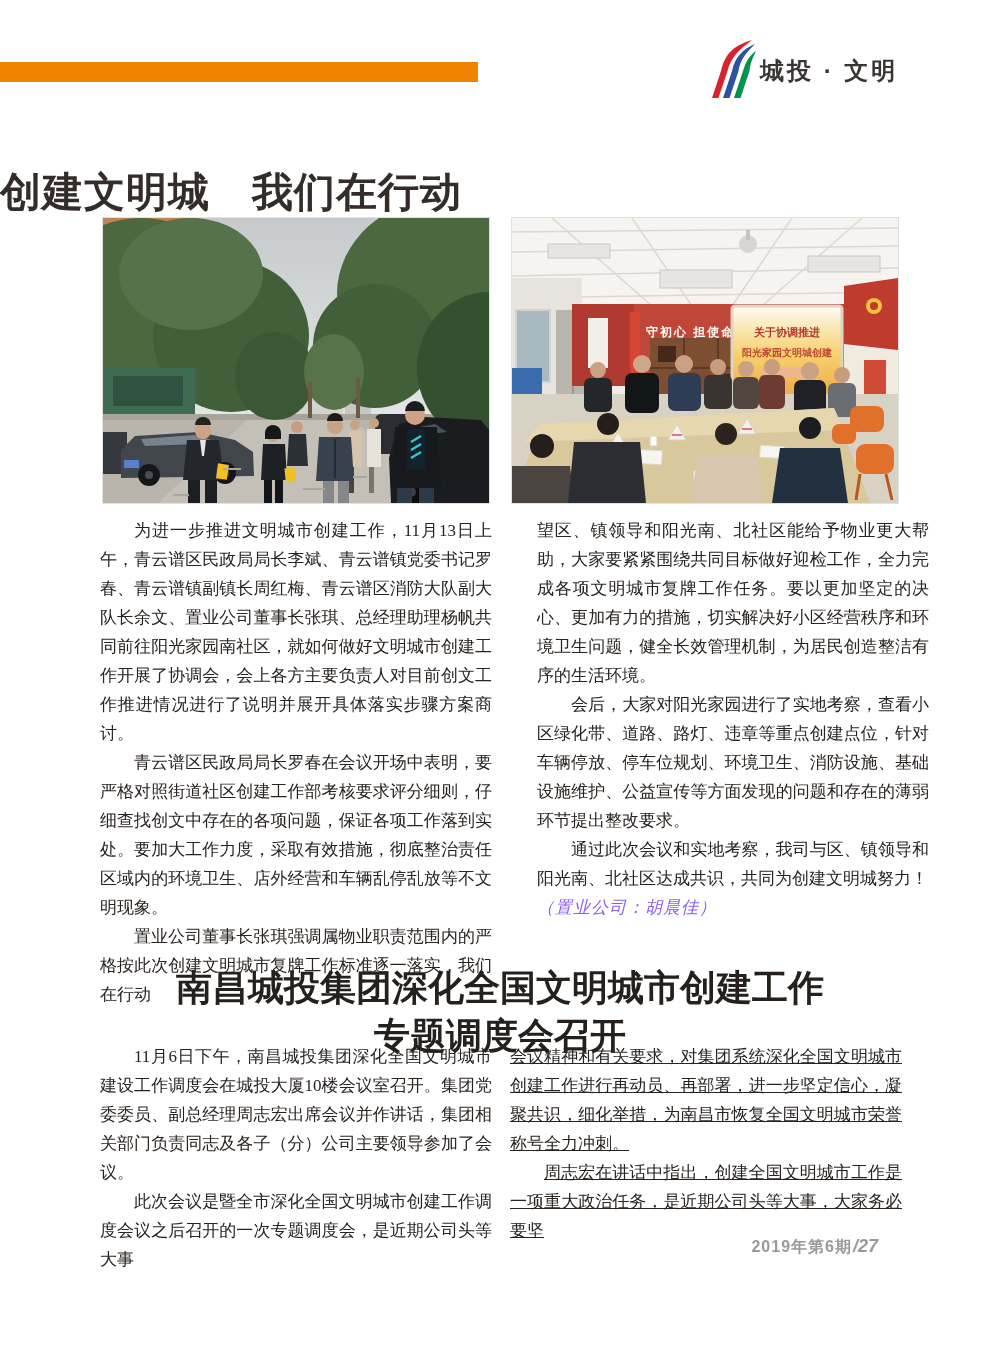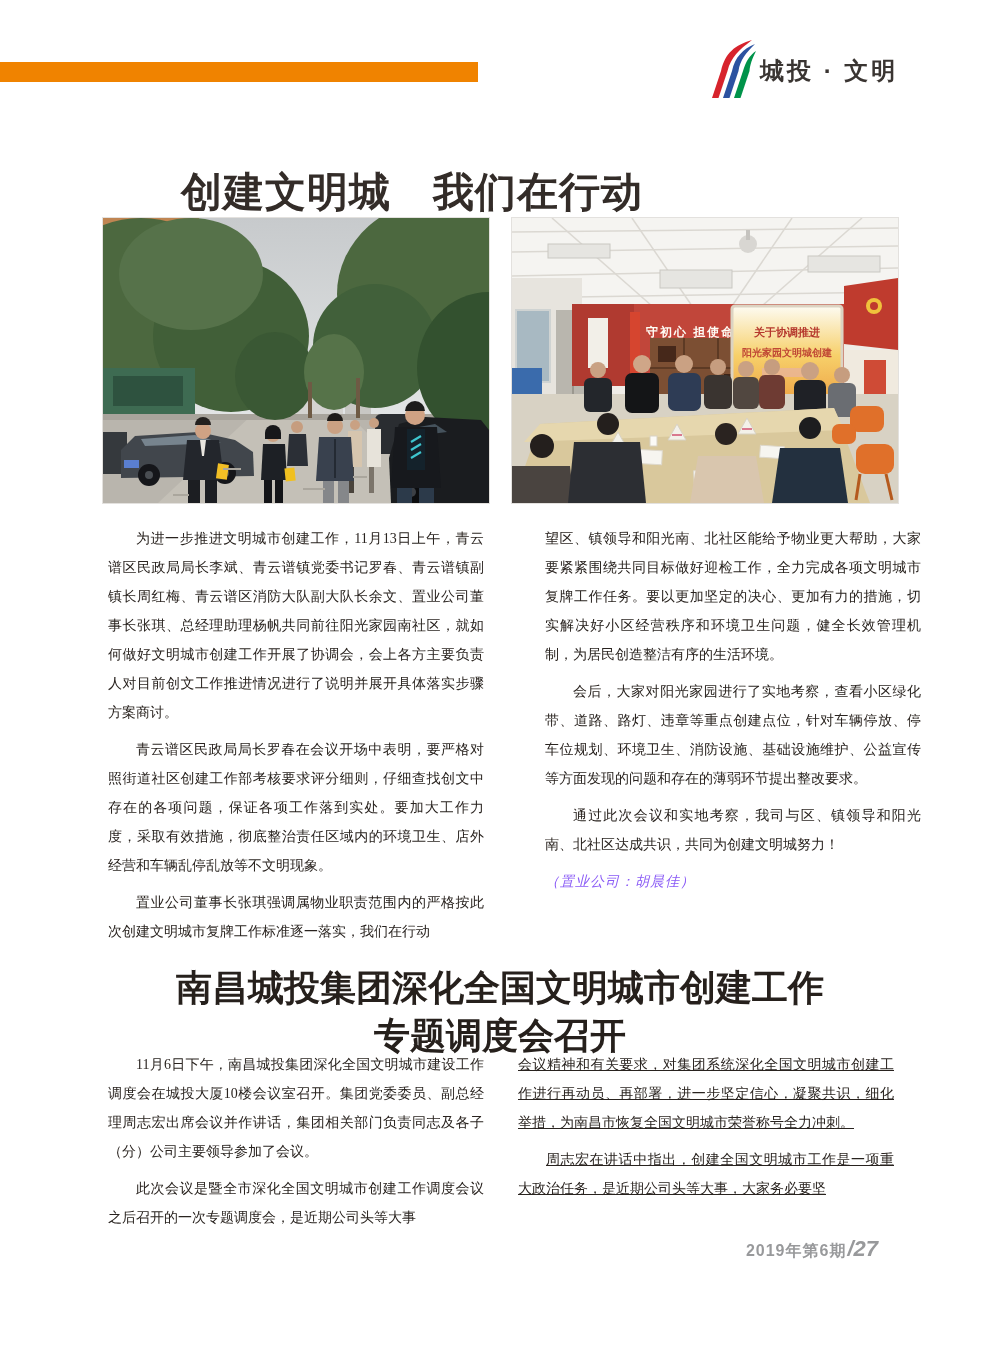--- a/index.html
+++ b/index.html
@@ -11,57 +11,57 @@
   
   .mast-bar{position:absolute;left:0;top:62px;width:478px;height:20px;}
   .mast-logo{position:absolute;left:704px;top:40px;width:52px;height:58px;}
   .mast-brand{
     position:absolute;left:760px;top:55px;width:230px;
     font-family:"Liberation Sans","DejaVu Sans",sans-serif;
     font-weight:bold;font-size:24px;letter-spacing:3px;color:#3a3532;
   }
   
   .title1{
-    position:absolute;left:0;top:138px;width:824px;text-align:center;
+    position:absolute;left:0;top:138px;width:824px;
     font-family:Liberation Serif, serif;
     font-weight:900;font-size:41px;color:#332c28;letter-spacing:1px;
   }
   .title2{
     position:absolute;left:0;top:934px;width:1000px;text-align:center;
     font-family:"Liberation Sans","DejaVu Sans",sans-serif;
     font-weight:900;font-size:36px;line-height:48px;color:#26201c;
   }
   
   .photo{position:absolute;top:218px;width:386px;height:285px;outline:1px solid #e3e1de;background:#737373;}
   .photo svg{display:block;width:100%;height:100%;}
   .photo-left{left:103px;}
   .photo-right{left:512px;}
   
   .col{position:absolute;width:392px;color:#29231f;}
   .col p{
-    margin:8px;font-size:14px;line-height:29px;text-align:justify;
+    margin:0;font-size:17px;line-height:29px;text-align:justify;
     text-indent:2em;font-family:"Liberation Serif","DejaVu Serif",serif;
   }
   .col p.cont{text-indent:0;}
   .a1-left {left:100px;top:516px;}
   .a1-right{left:537px;top:516px;}
   .a2-left {left:100px;top:1042px;}
   .a2-right{left:510px;top:1042px;text-decoration:underline;}
   .byline{
     margin-top:0;text-align:right;text-indent:0 !important;
     font-style:italic;color:#8b5cf6;letter-spacing:1px;
   }
   
   .footer{
     position:absolute;top:1236px;right:122px;color:#98999b;
     font-family:"Liberation Sans","DejaVu Sans",sans-serif;
     display:flex;align-items:baseline;gap:1px;
   }
   .footer .issue{font-size:16px;font-weight:bold;letter-spacing:1px;}
-  .footer .pagenum{font-size:22px;font-weight:bold;font-style:italic;}
+  .footer .pagenum{font-size:18px;font-weight:bold;font-style:italic;}
 </style>
 </head>
 <body>
 
 <div class="page">
 
   <div class="mast-bar" style="background:#F08300;"></div>
 
   <svg class="mast-logo" viewBox="0 0 52 58" aria-hidden="true">
 

